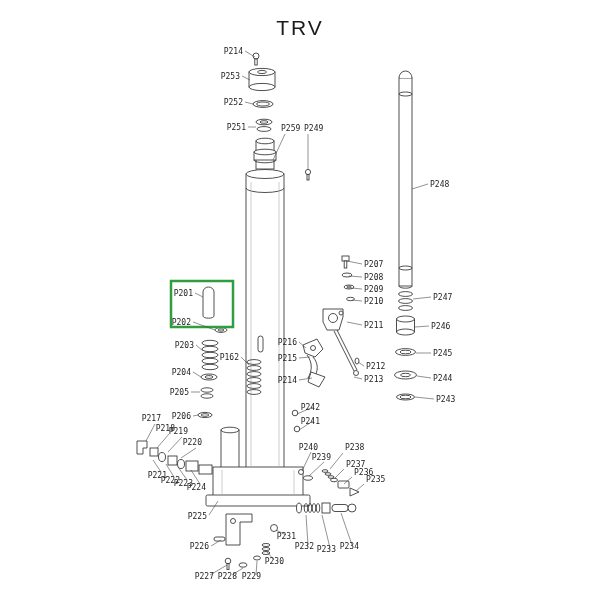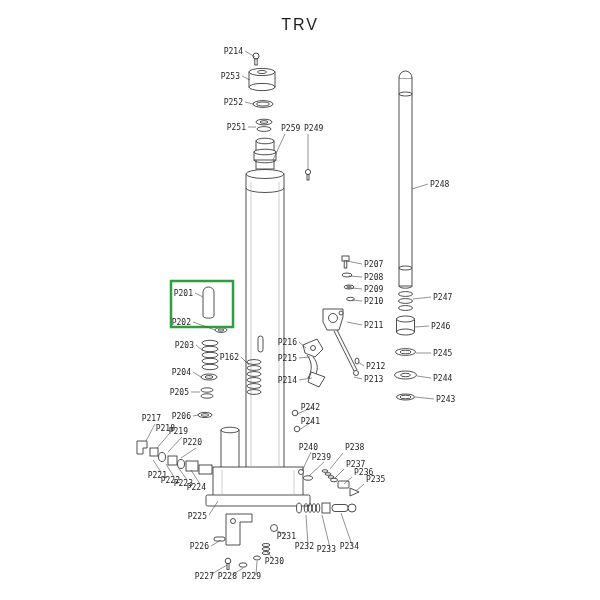--- a/index.html
+++ b/index.html
@@ -2,21 +2,21 @@
 <html><head>
 <meta charset="utf-8">
 <style>
   html,body { margin:0; padding:0; background:#fff; }
   .frame {
     position:relative; width:600px; height:600px; background:#ffffff;
     font-family:"Liberation Sans", sans-serif; overflow:hidden;
   }
   .title {
     position:absolute; top:16px; left:0; width:100%;
-    text-align:center; font-size:16px; letter-spacing:2px; color:#1c1c1c;
+    text-align:center; font-size:21px; letter-spacing:2px; color:#1c1c1c;
   }
   svg { position:absolute; left:0; top:0; }
   .s  { stroke:#3c3c3c; stroke-width:0.9; fill:#ffffff; }
   .sn { stroke:#3c3c3c; stroke-width:0.9; fill:none; }
   .thin { stroke:#9a9a9a; stroke-width:0.5; fill:none; }
   .leader { stroke:#4a4a4a; stroke-width:0.6; }
   .part-label {
     font-family:"DejaVu Sans Mono", monospace;
     font-size:8px; fill:#222;
   }

